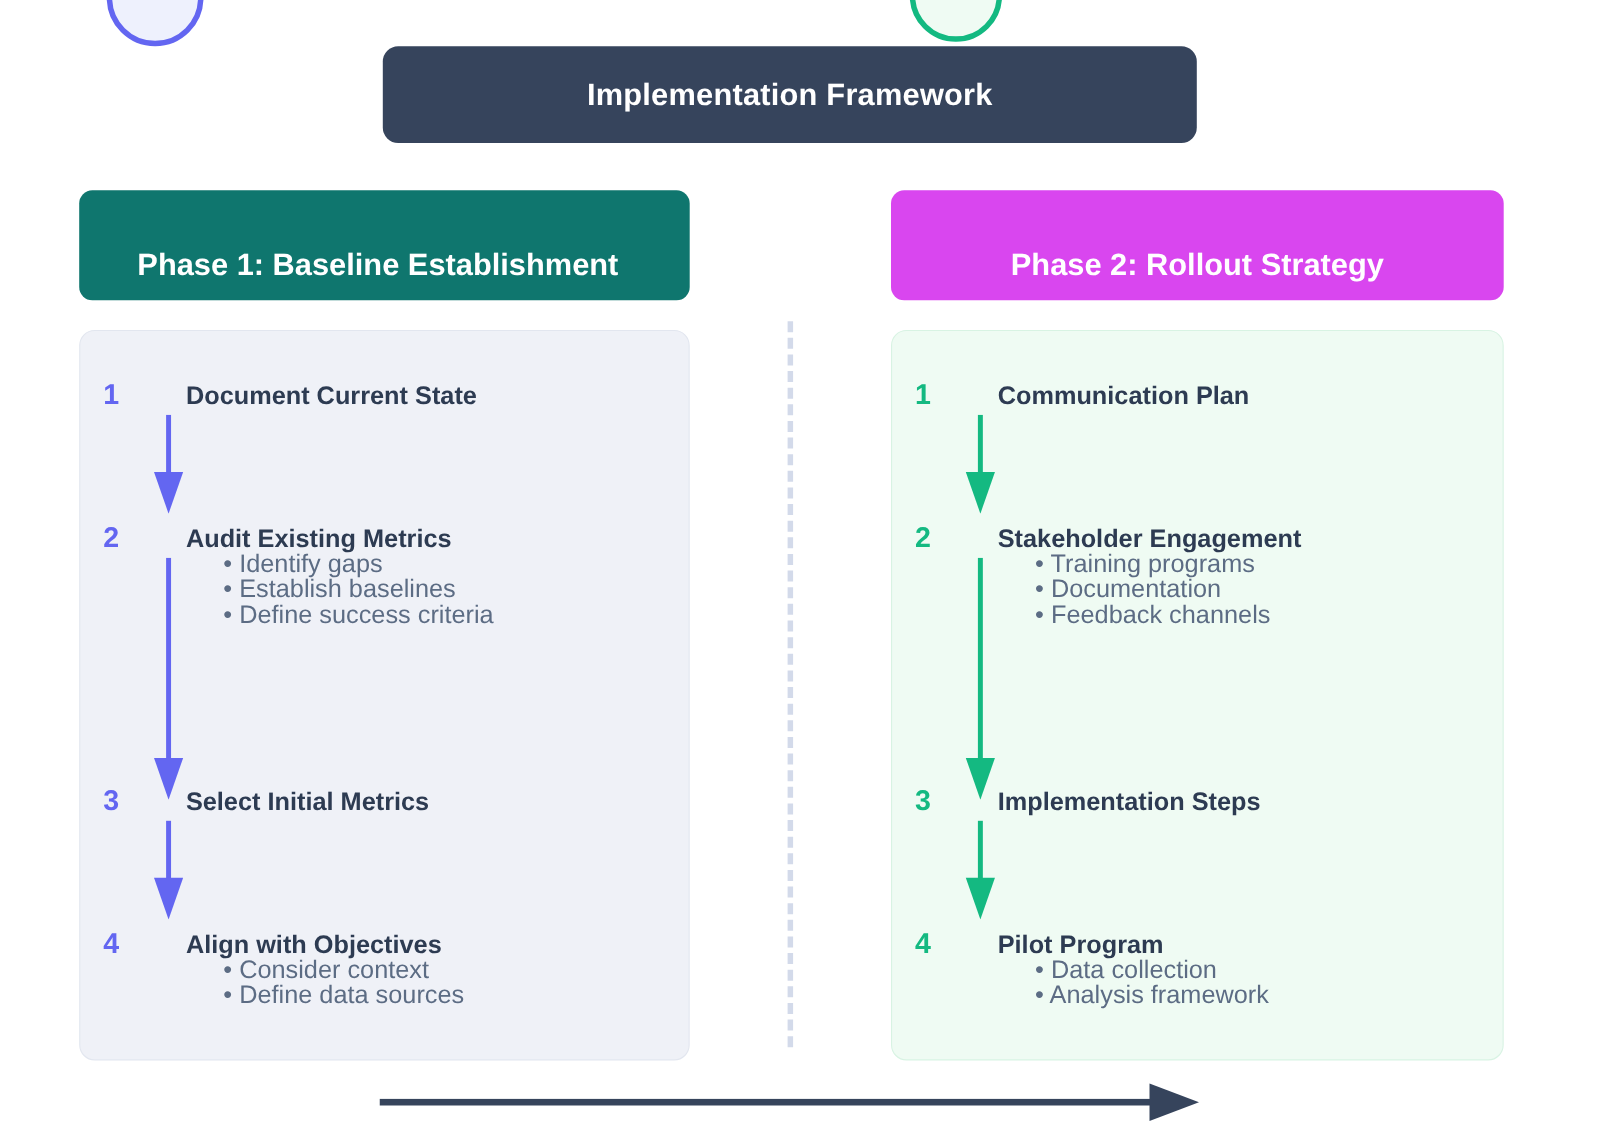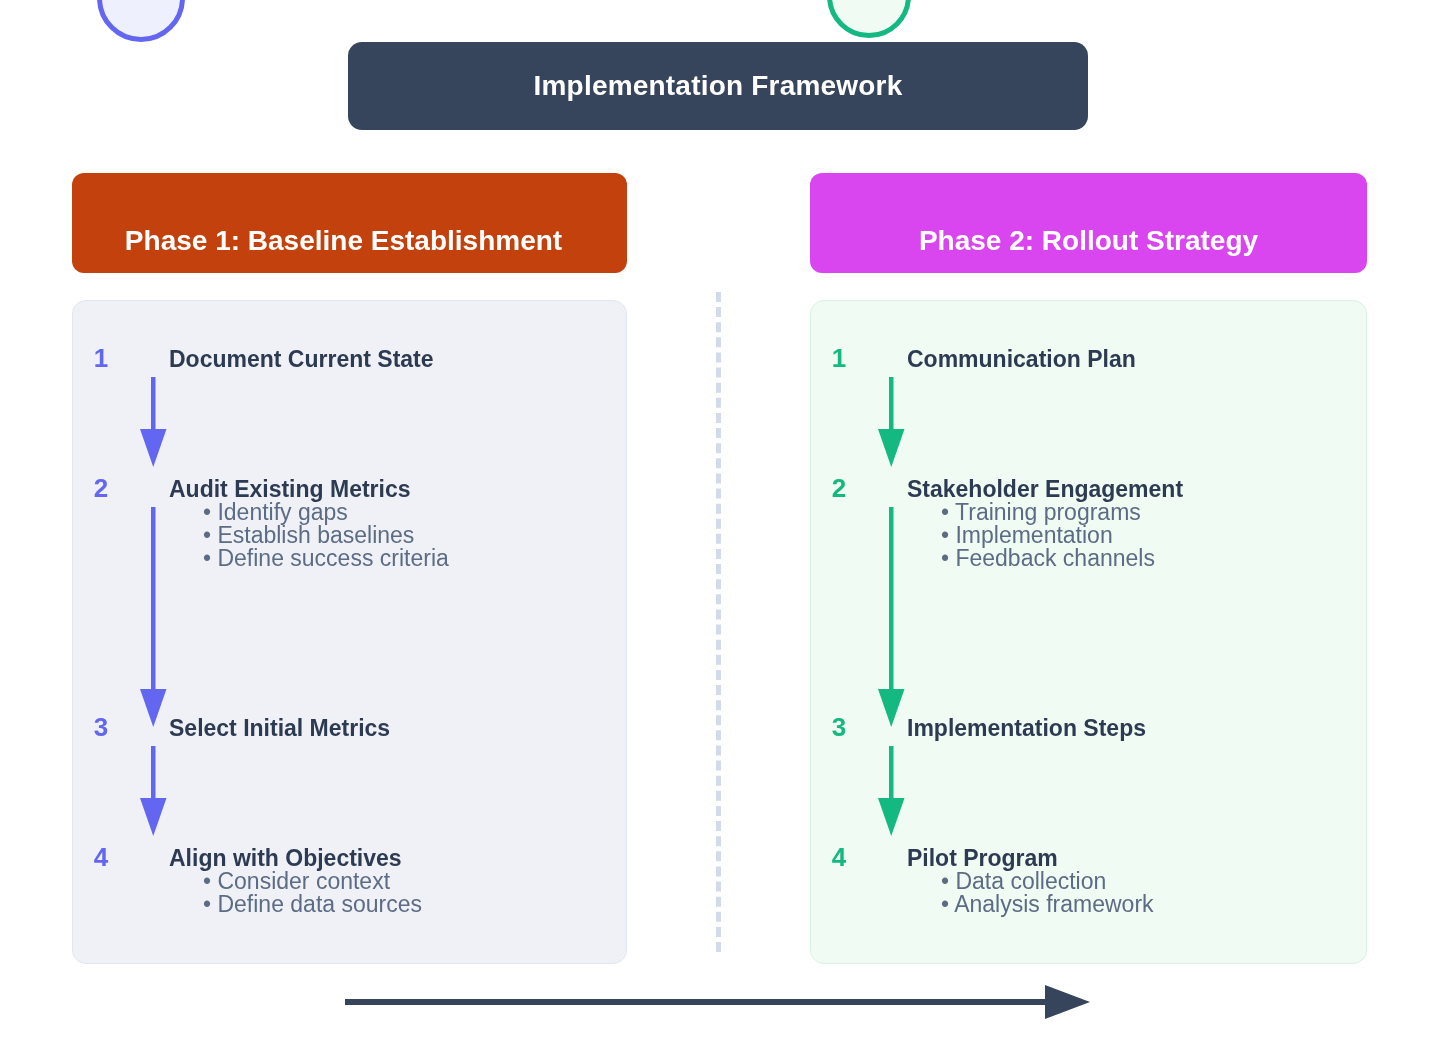--- a/index.html
+++ b/index.html
@@ -77,21 +77,21 @@
     color: #ffffff;
     font-size: 28px;
     font-weight: bold;
     width: 100%;
     text-align: center;
   }
   #phase-header-1 {
     left: 72px;
     top: 173px;
     width: 555px;
-    background: #c2410c;
+    background: #0f766e;
   }
   #phase-header-1 .phase-title {
     padding-right: 12px;
   }
   #phase-header-2 {
     left: 810px;
     top: 173px;
     width: 557px;
     background: #d946ef;
   }
@@ -306,21 +306,21 @@
         </div>
       </div>
 
       <div class="step" style="top:174px;">
         <div class="step-head">
           <span class="step-num">2</span>
           <span class="step-title">Stakeholder Engagement</span>
         </div>
         <ul class="bullets">
           <li class="bullet">• Training programs</li>
-          <li class="bullet">• Implementation</li>
+          <li class="bullet">• Documentation</li>
           <li class="bullet">• Feedback channels</li>
         </ul>
       </div>
 
       <div class="step" style="top:413px;">
         <div class="step-head">
           <span class="step-num">3</span>
           <span class="step-title">Implementation Steps</span>
         </div>
       </div>

